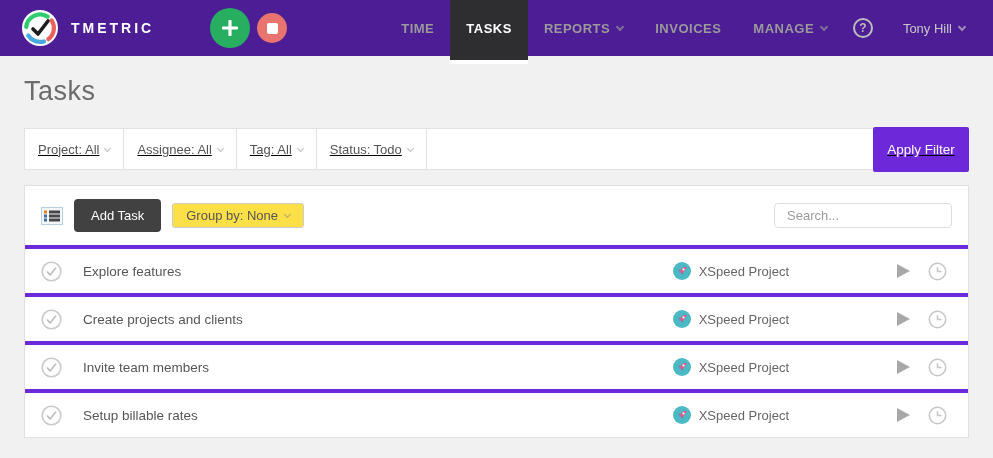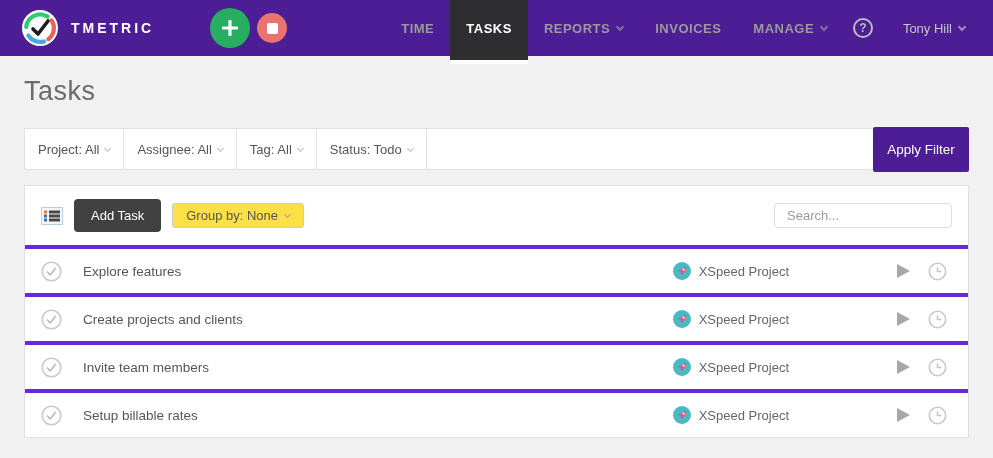--- a/index.html
+++ b/index.html
@@ -120,40 +120,41 @@
   }
 
   
   .filter-bar {
     margin: 0 24px;
     height: 42px;
     background: #ffffff;
     border: 1px solid #e2e2e2;
     display: flex;
     align-items: stretch;
+    text-decoration: underline;
   }
   .filter-seg {
     padding: 0 13px;
     display: flex;
     align-items: center;
     font-size: 13px;
     color: #555555;
     border-right: 1px solid #e2e2e2;
     cursor: pointer;
     white-space: nowrap;
   }
   .filter-seg .chev { border-color: #999; border-width: 1.5px; width: 5px; height: 5px; margin-left: 6px; margin-top: -2px;}
   .apply-btn {
     margin-left: auto;
     align-self: flex-start;
     margin-top: -2px;
     margin-right: -1px;
     width: 96px;
     height: 45px;
-    background: #4c1d95;
+    background: #6d28d9;
     color: #ffffff;
     border: none;
     border-radius: 2px;
     font-size: 13.5px;
     font-family: inherit;
     cursor: pointer;
   }
 
   
   .task-panel {

